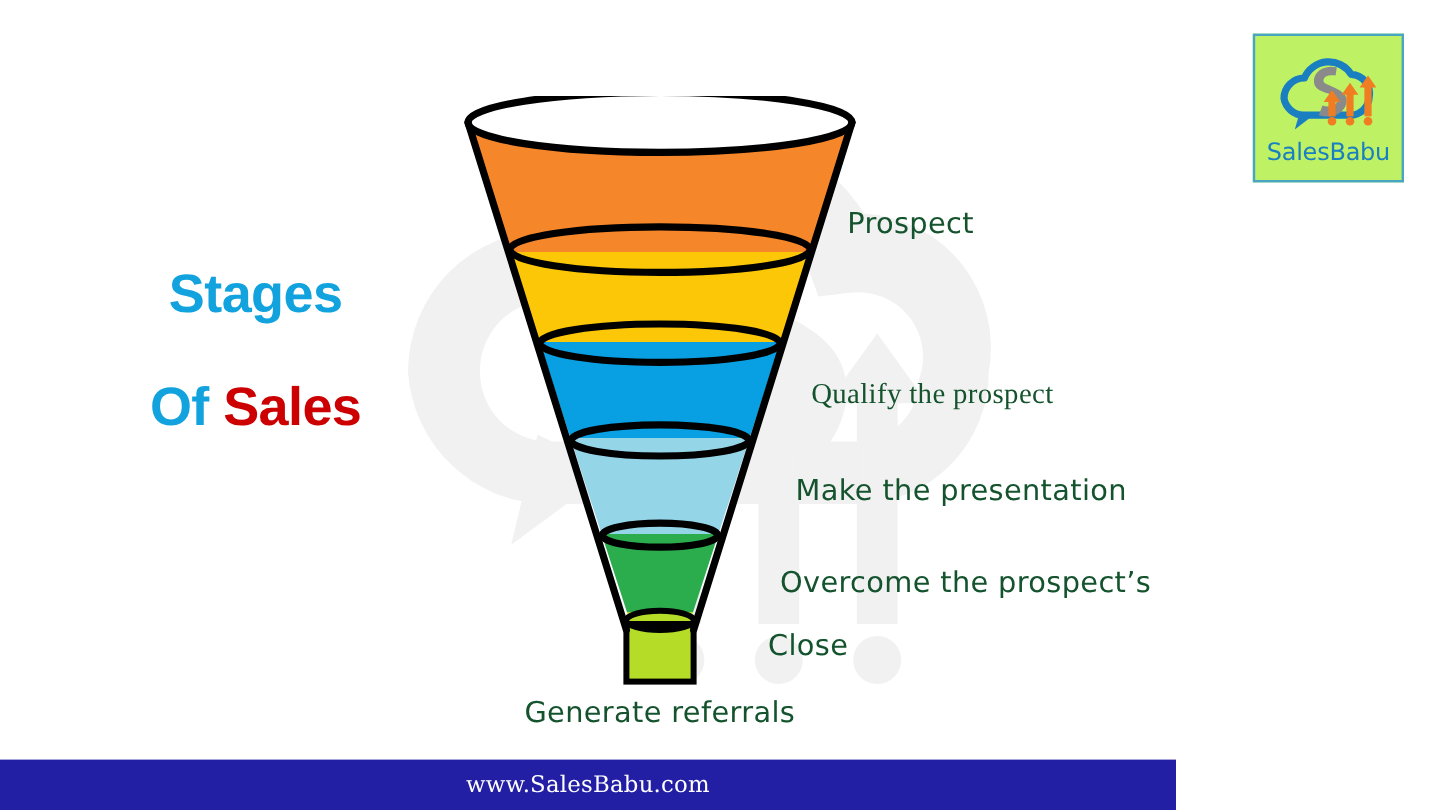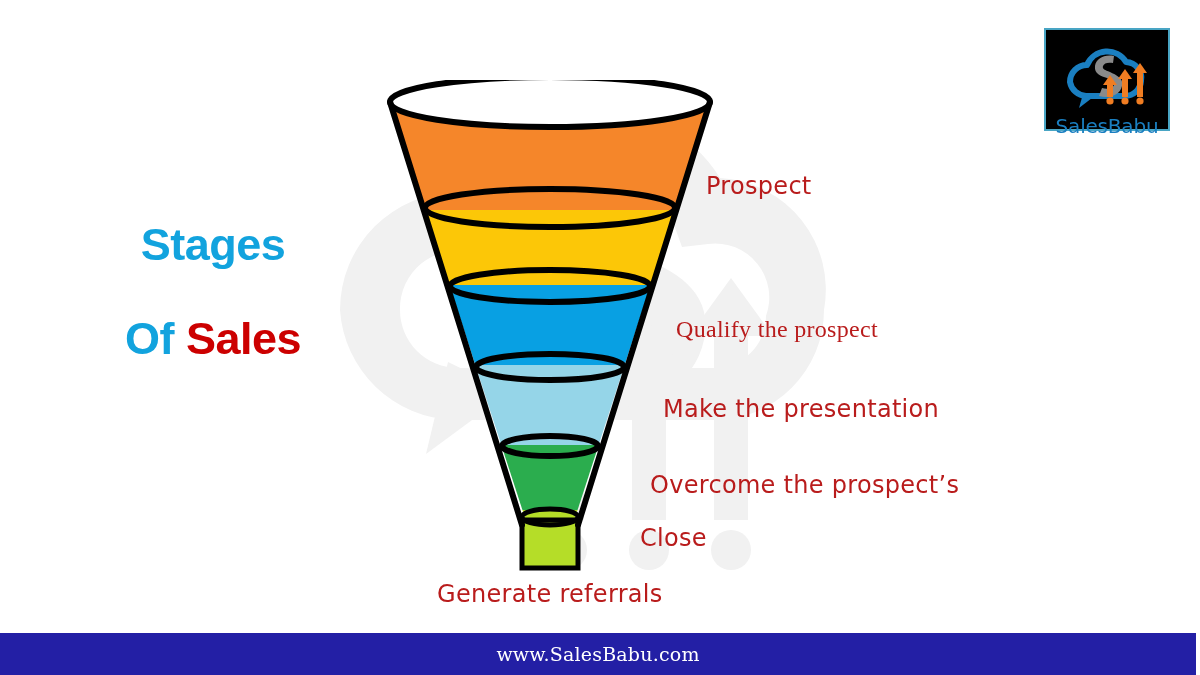--- a/index.html
+++ b/index.html
@@ -57,43 +57,43 @@
     position: absolute;
     left: 370px;
     top: 80px;
     width: 360px;
     height: 500px;
   }
 
   
   .stage-label {
     position: absolute;
-    color: #b91c1c;
+    color: #14532d;
     font-size: 24px;
     font-family: "DejaVu Sans", sans-serif;
     letter-spacing: 0.3px;
     white-space: nowrap;
   }
   #lbl-0 { left: 706px; top: 172px; }
   #lbl-1 { left: 690px; top: 234px; }
   #lbl-2 { left: 676px; top: 316px; font-family: Liberation Serif, serif; }
   #lbl-3 { left: 663px; top: 395px; }
   #lbl-4 { left: 650px; top: 471px; }
   #lbl-5 { left: 640px; top: 524px; }
   #lbl-6 { left: 437px; top: 580px; }
 
   
   #logo-card {
     position: absolute;
     left: 1044px;
     top: 28px;
     width: 126px;
-    height: 103px;
+    height: 124px;
     border: 2px solid #49A5C4;
-    background: #000000;
+    background: #bef264;
     box-sizing: border-box;
   }
   #logo-mark {
     position: absolute;
     left: 6px;
     top: 6px;
     width: 112px;
     height: 78px;
   }
   #logo-text {
@@ -106,21 +106,21 @@
     font-size: 20px;
     font-family: "DejaVu Sans", sans-serif;
     letter-spacing: -0.2px;
   }
 
   
   #footer {
     position: absolute;
     left: 0;
     bottom: 0;
-    width: 1196px;
+    width: 980px;
     height: 42px;
     background: #231FA5;
     display: flex;
     align-items: center;
     justify-content: center;
   }
   #footer-text {
     color: #ffffff;
     font-family: "DejaVu Serif", serif;
     font-size: 19px;

